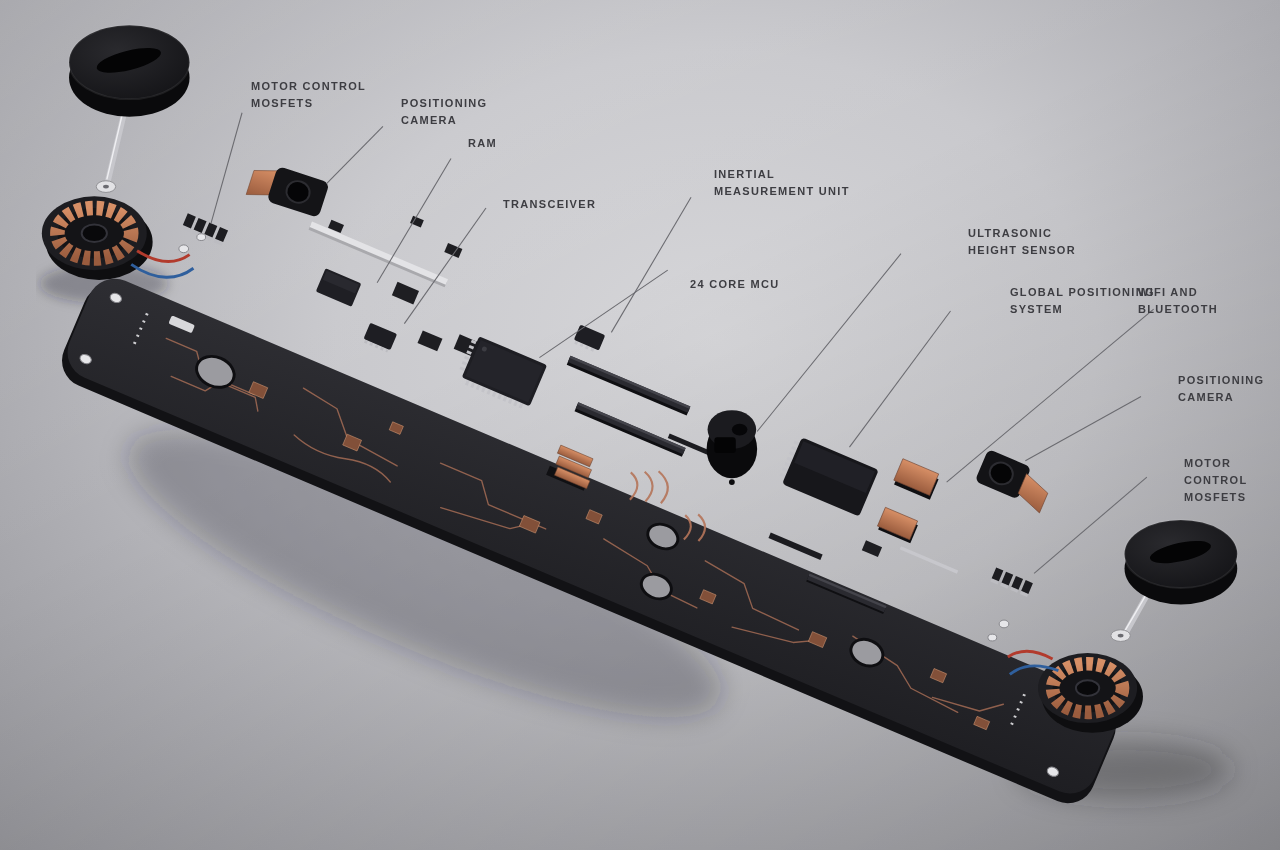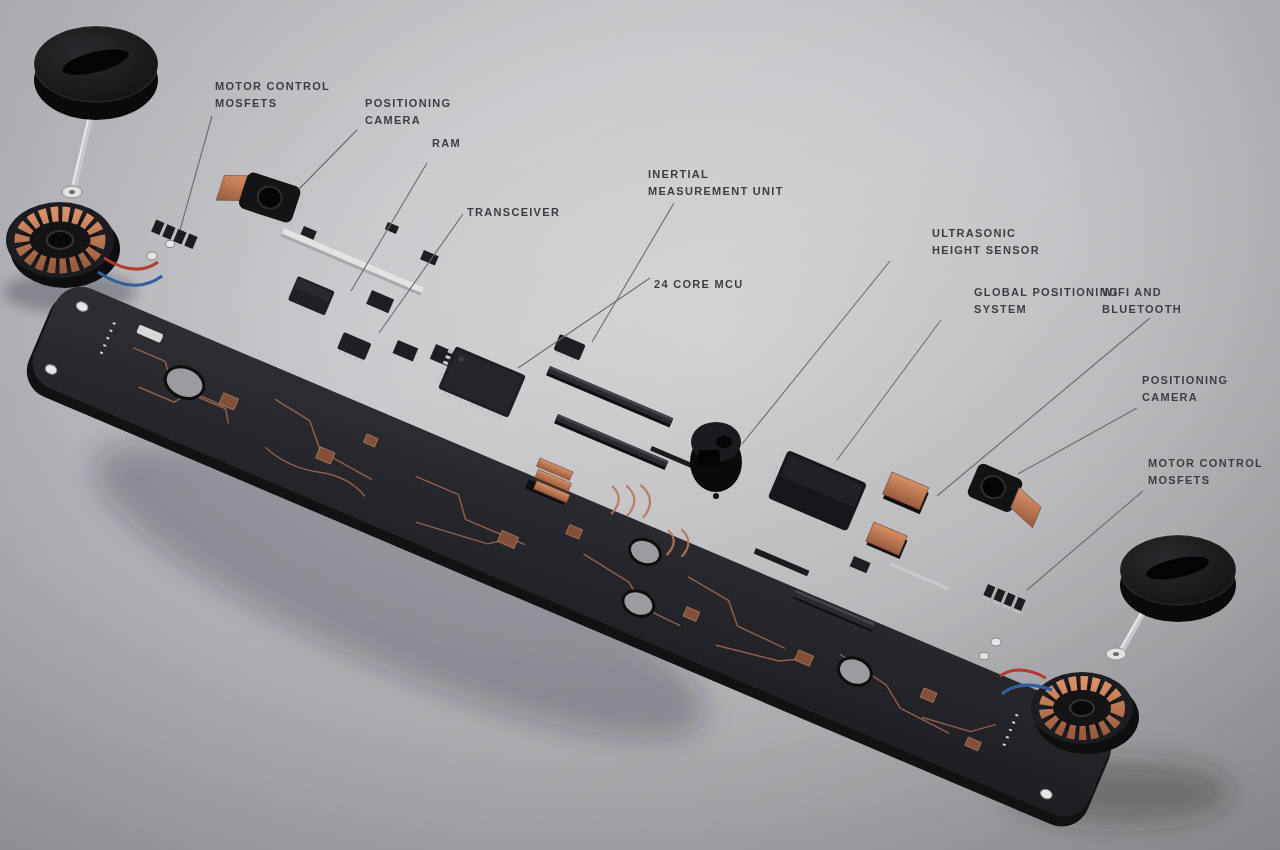--- a/index.html
+++ b/index.html
@@ -3,21 +3,21 @@
 <meta charset="utf-8">
 <style>
   html,body{margin:0;padding:0;}
   body{
     width:1280px;height:850px;overflow:hidden;position:relative;
     font-family:"Liberation Sans", sans-serif;
     background:
       linear-gradient(155deg, rgba(255,255,255,0.10), rgba(0,0,0,0) 40%, rgba(0,0,0,0.16) 100%),
       radial-gradient(1000px 760px at 56% 40%, #d6d6d9 0%, #c9c9cd 38%, #aeaeb3 68%, #939398 100%);
   }
-  .stage{position:absolute;inset:0;}
+  .stage{position:absolute;inset:0;margin-left:36px;}
   svg.scene{position:absolute;inset:0;display:block;}
   .callout{
     position:absolute;
     white-space:pre-line;
     font-size:11px;
     font-weight:bold;
     letter-spacing:1.3px;
     line-height:1.55;
     color:var(--label_text,#3d3d42);
     text-transform:uppercase;
@@ -306,22 +306,22 @@
     <line x1="1143" y1="491" x2="1027" y2="590"></line>
   </g>
 </svg>
 
 <div>
   <div class="callout" style="left:215px;top:78px">MOTOR CONTROL
 MOSFETS</div>
   <div class="callout" style="left:365px;top:95px">POSITIONING
 CAMERA</div>
   <div class="callout" style="left:432px;top:135px">RAM</div>
-  <div class="callout" style="left:467px;top:204px">TRANSCEIVER</div>
-  <div class="callout" style="left:648px;top:166px">INERTIAL
+  <div class="callout" style="left:467px;top:196px">TRANSCEIVER</div>
+  <div class="callout" style="left:678px;top:166px">INERTIAL
 MEASUREMENT UNIT</div>
   <div class="callout" style="left:654px;top:276px">24 CORE MCU</div>
   <div class="callout" style="left:932px;top:225px">ULTRASONIC
 HEIGHT SENSOR</div>
   <div class="callout" style="left:974px;top:284px">GLOBAL POSITIONING
 SYSTEM</div>
   <div class="callout" style="left:1102px;top:284px">WIFI AND
 BLUETOOTH</div>
   <div class="callout" style="left:1142px;top:372px">POSITIONING
 CAMERA</div>

